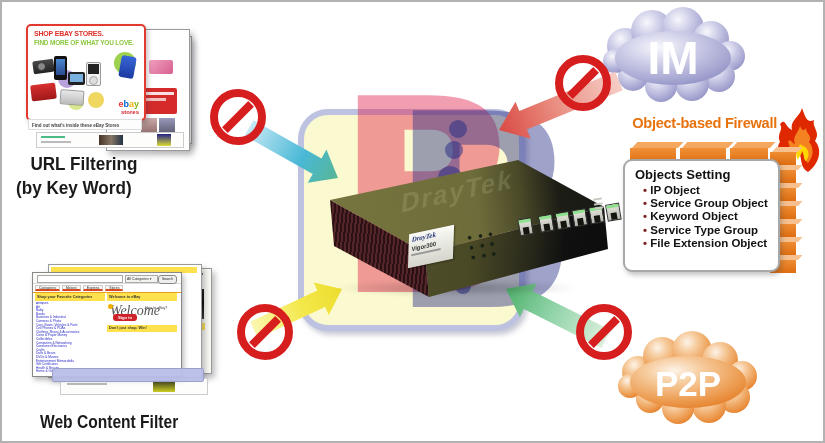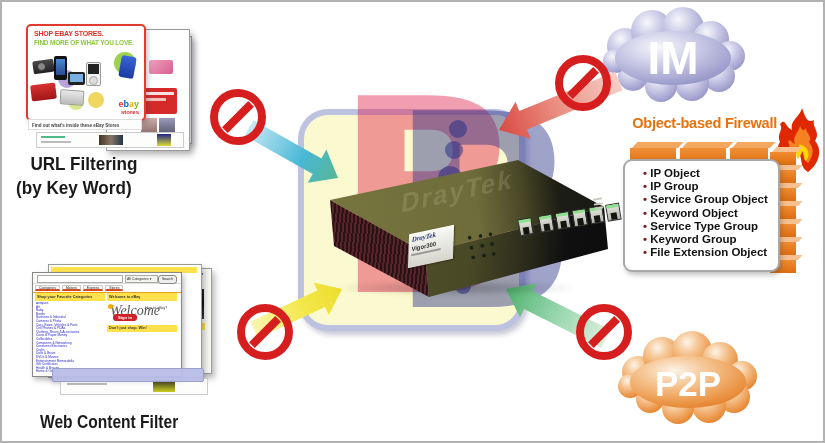--- a/index.html
+++ b/index.html
@@ -374,24 +374,23 @@
 
   <div class="cbrick" style="left:768px;top:150px;"></div>
   <div class="cbrick" style="left:768px;top:168px;"></div>
   <div class="cbrick" style="left:768px;top:186px;"></div>
   <div class="cbrick" style="left:768px;top:204px;"></div>
   <div class="cbrick" style="left:768px;top:222px;"></div>
   <div class="cbrick" style="left:768px;top:240px;"></div>
   <div class="cbrick" style="left:768px;top:258px;"></div>
 
   <div class="fw-panel abs">
+    <div class="fw-panel-title">Objects Setting</div>
     <div class="fw-items">
         <span>IP Object</span>
-        <span>IP Group</span>
         <span>Service Group Object</span>
         <span>Keyword Object</span>
         <span>Service Type Group</span>
-        <span>Keyword Group</span>
         <span>File Extension Object</span>
       </div>
   </div>
 
 </div>
 
 </body></html>

